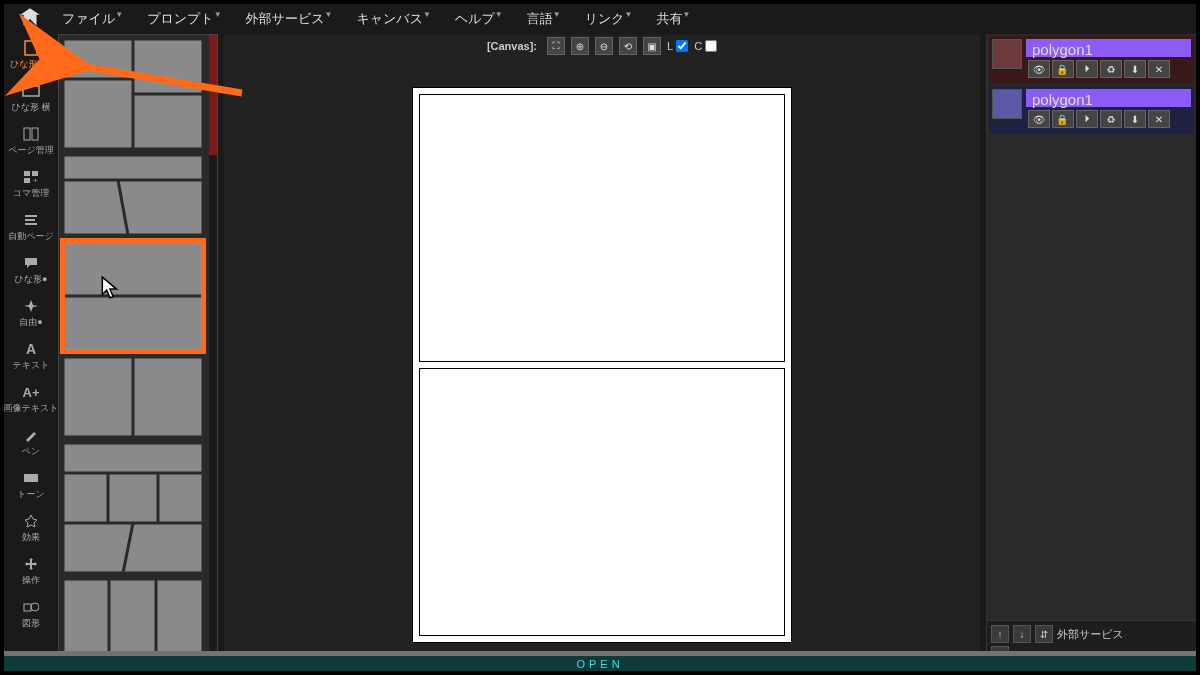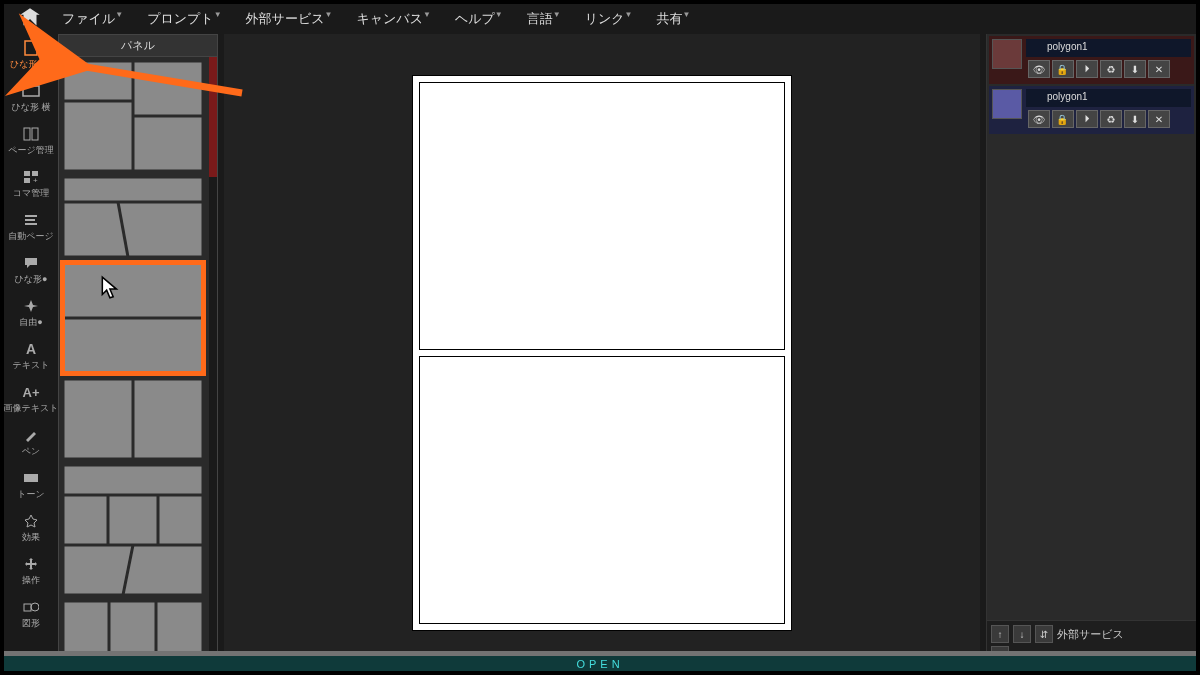--- a/index.html
+++ b/index.html
@@ -179,21 +179,21 @@
   margin-bottom:2px;
 }
 .layer-swatch {
   width:30px; height:30px;
   border:1px solid #555;
 }
 .layer-main {
   flex:1; display:flex; flex-direction:column;
 }
 .layer-name {
-  background:#0f172a; height:18px; padding:2px 21px; font-size:10px; color:#ddd;
+  background:#8b5cf6; height:18px; padding:2px 6px; font-size:15px; color:#ddd;
 }
 .layer-btns {
   display:flex; gap:2px; padding:3px 2px;
 }
 .lbtn {
   width:22px; height:18px;
   background:#444; border:1px solid #666;
   display:flex; align-items:center; justify-content:center;
   font-size:10px; color:#ddd; cursor:pointer;
 }
@@ -404,21 +404,20 @@
             <svg width="16" height="12">
               <rect x="1" y="3" width="7" height="7" fill="none" stroke="#aaa"></rect>
               <circle cx="12" cy="6" r="4" fill="none" stroke="#aaa"></circle>
             </svg>
           </div>
         <div class="tlabel">図形</div>
       </div>
     </div>
 
     <div class="panelcol">
-      <div class="panelcol-header">パネル</div>
       <div class="panelcol-body">
         <div class="panel-templates">
           <div class="tpl" style="height:110px">
             <svg viewBox="0 0 140 110">
                 <rect x="0" y="0" width="140" height="110"></rect>
                 <line x1="70" y1="0" x2="70" y2="110"></line>
                 <line x1="0" y1="40" x2="70" y2="40"></line>
                 <line x1="70" y1="55" x2="140" y2="55"></line>
               </svg>
           </div>
@@ -459,20 +458,36 @@
               </svg>
           </div>
         </div>
         <div class="panelcol-scroll">
             <div class="thumb"></div>
           </div>
       </div>
     </div>
 
     <div class="canvaswrap">
+      <div class="canvas-toolbar">
+        <span class="ctb-label">[Canvas]:</span>
+        <div class="ctb-btn">⛶</div>
+        <div class="ctb-btn">⊕</div>
+        <div class="ctb-btn">⊖</div>
+        <div class="ctb-btn">⟲</div>
+        <div class="ctb-btn">▣</div>
+        <div class="ctb-chk">
+            <span>L</span>
+            <input type="checkbox" checked="" style="">
+          </div>
+        <div class="ctb-chk">
+            <span>C</span>
+            <input type="checkbox" style="">
+          </div>
+      </div>
       <div class="canvas-stage">
         <div class="page">
           <div class="inner">
             <div class="panel-frame"></div>
             <div class="panel-frame"></div>
           </div>
         </div>
       </div>
     </div>
 

